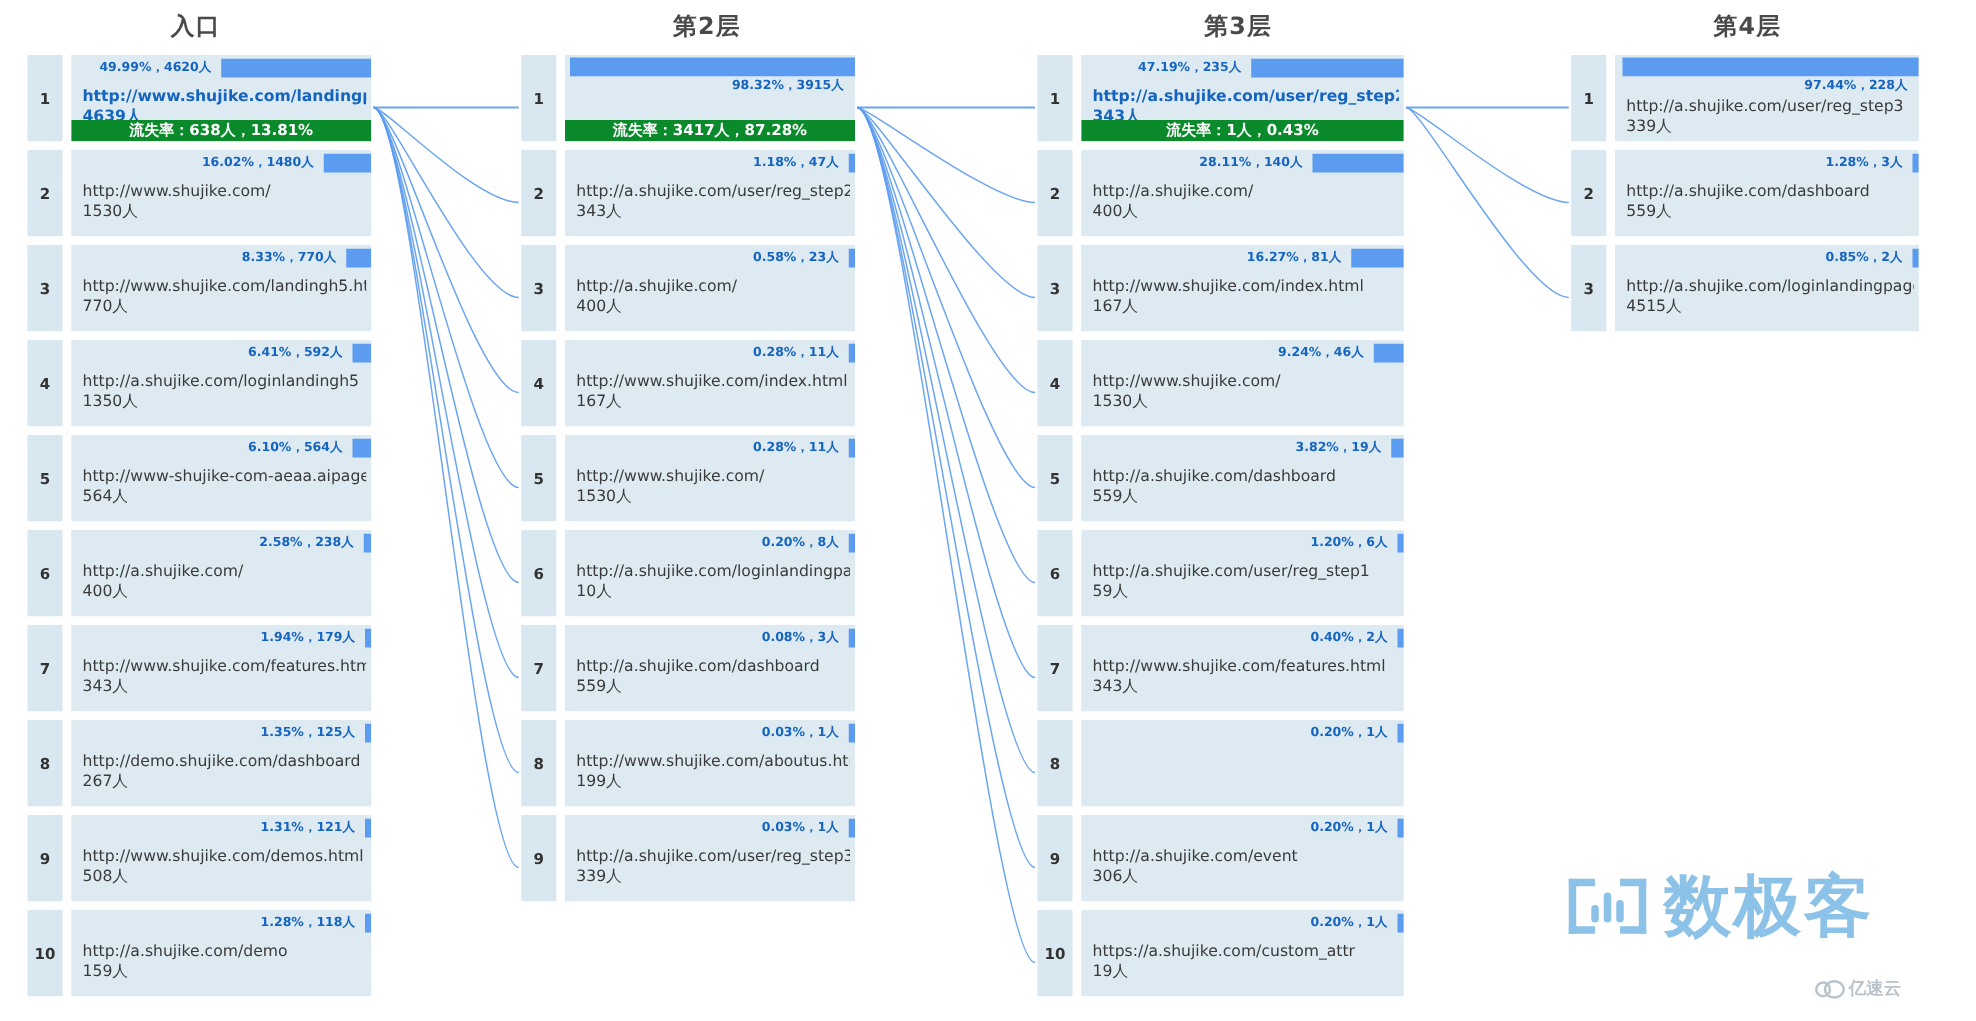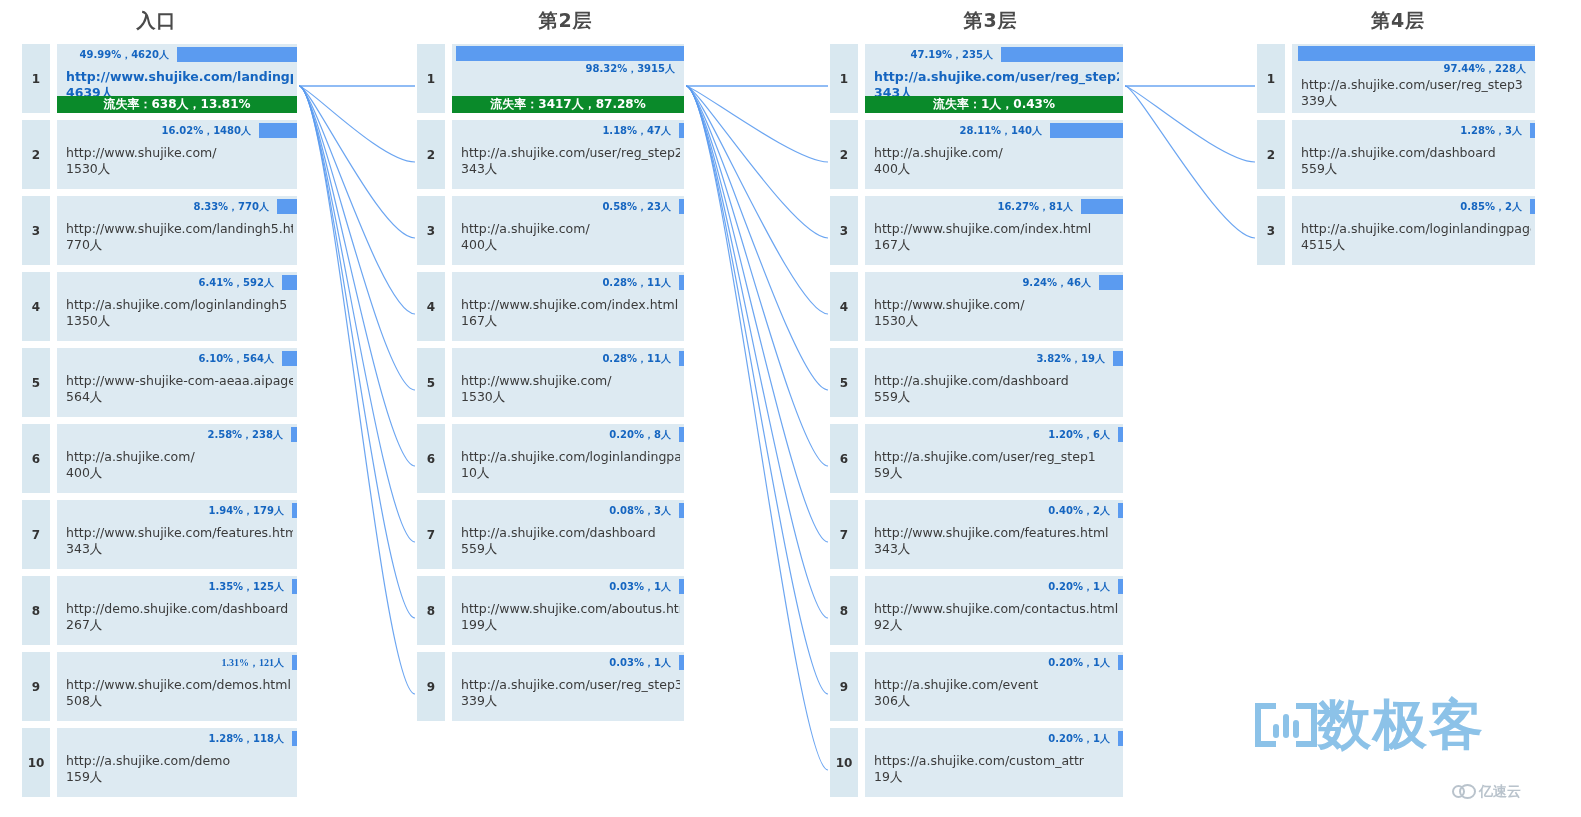--- a/index.html
+++ b/index.html
@@ -23,20 +23,21 @@
     height: 817px;
   }
 
   
   .watermark {
     position: absolute;
     left: 1255px;
     top: 698px;
     display: flex;
     align-items: center;
+    gap: 14px;
     pointer-events: none;
     user-select: none;
   }
   .wm-mark {
     position: relative;
     width: 62px;
     height: 44px;
   }
   .wm-mark .brk {
     position: absolute;
@@ -347,21 +348,21 @@
             <div class="info" style="top: 25px;">
               <span class="url">http://demo.shujike.com/dashboard</span>
               <span class="visitors">267人</span>
             </div>
           </div>
         </div>
         <div class="row" style="top: 608px; width: 275px; height: 69px;">
           <div class="rank">9</div>
           <div class="panel">
             <div class="bar top" style="width: 5px; top: 3px;"></div>
-            <div class="metric" style="top: 3px; right: 10px; font-family: Liberation Serif, serif;">1.31%，121人</div>
+            <div class="metric" style="top: 3px; right: 10px;">1.31%，121人</div>
             <div class="info" style="top: 25px;">
               <span class="url">http://www.shujike.com/demos.html</span>
               <span class="visitors">508人</span>
             </div>
           </div>
         </div>
         <div class="row" style="top: 684px; width: 275px; height: 69px;">
           <div class="rank">10</div>
           <div class="panel">
             <div class="bar top" style="width: 5px; top: 3px;"></div>
@@ -548,24 +549,20 @@
               <span class="url">http://www.shujike.com/features.html</span>
               <span class="visitors">343人</span>
             </div>
           </div>
         </div>
         <div class="row" style="top: 532px; width: 293px; height: 69px;">
           <div class="rank">8</div>
           <div class="panel">
             <div class="bar top" style="width: 5px; top: 3px;"></div>
             <div class="metric" style="top: 3px; right: 10px;">0.20%，1人</div>
-            <div class="info" style="top: 25px;">
-              <span class="url">http://www.shujike.com/contactus.html</span>
-              <span class="visitors">92人</span>
-            </div>
           </div>
         </div>
         <div class="row" style="top: 608px; width: 293px; height: 69px;">
           <div class="rank">9</div>
           <div class="panel">
             <div class="bar top" style="width: 5px; top: 3px;"></div>
             <div class="metric" style="top: 3px; right: 10px;">0.20%，1人</div>
             <div class="info" style="top: 25px;">
               <span class="url">http://a.shujike.com/event</span>
               <span class="visitors">306人</span>

